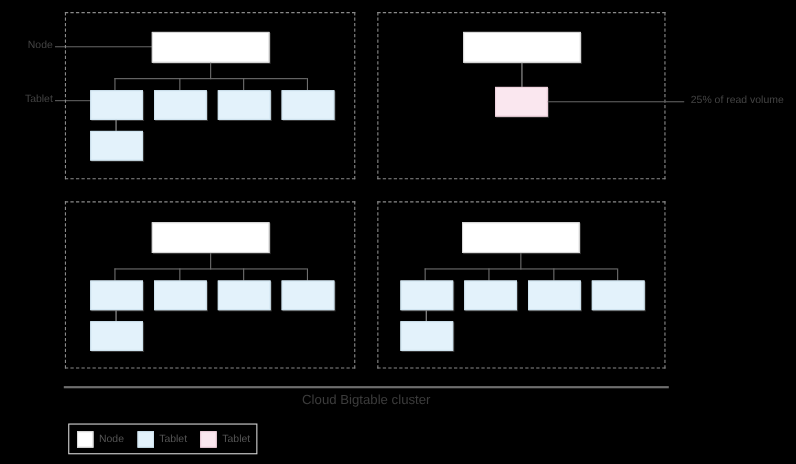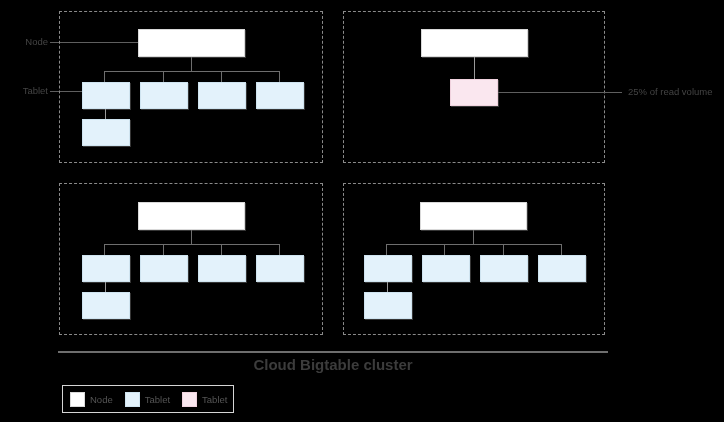--- a/index.html
+++ b/index.html
@@ -42,22 +42,22 @@
   
   .lbl{
     color:#444;
     font-size:9.5px;
     line-height:11px;
     white-space:nowrap;
   }
   .lbl.left{text-align:right;}
   .caption{
     color:#3c3c3c;
-    font-size:15px;
-    font-weight:bold;
+    font-size:12px;
+    font-weight:normal;
     text-align:center;
     white-space:nowrap;
   }
   .cluster-rule{background:#6e6e6e;height:2px;}
 
   
   .legend{
     border:1px solid #d5d5d5;
     background:#000;
     display:flex;

